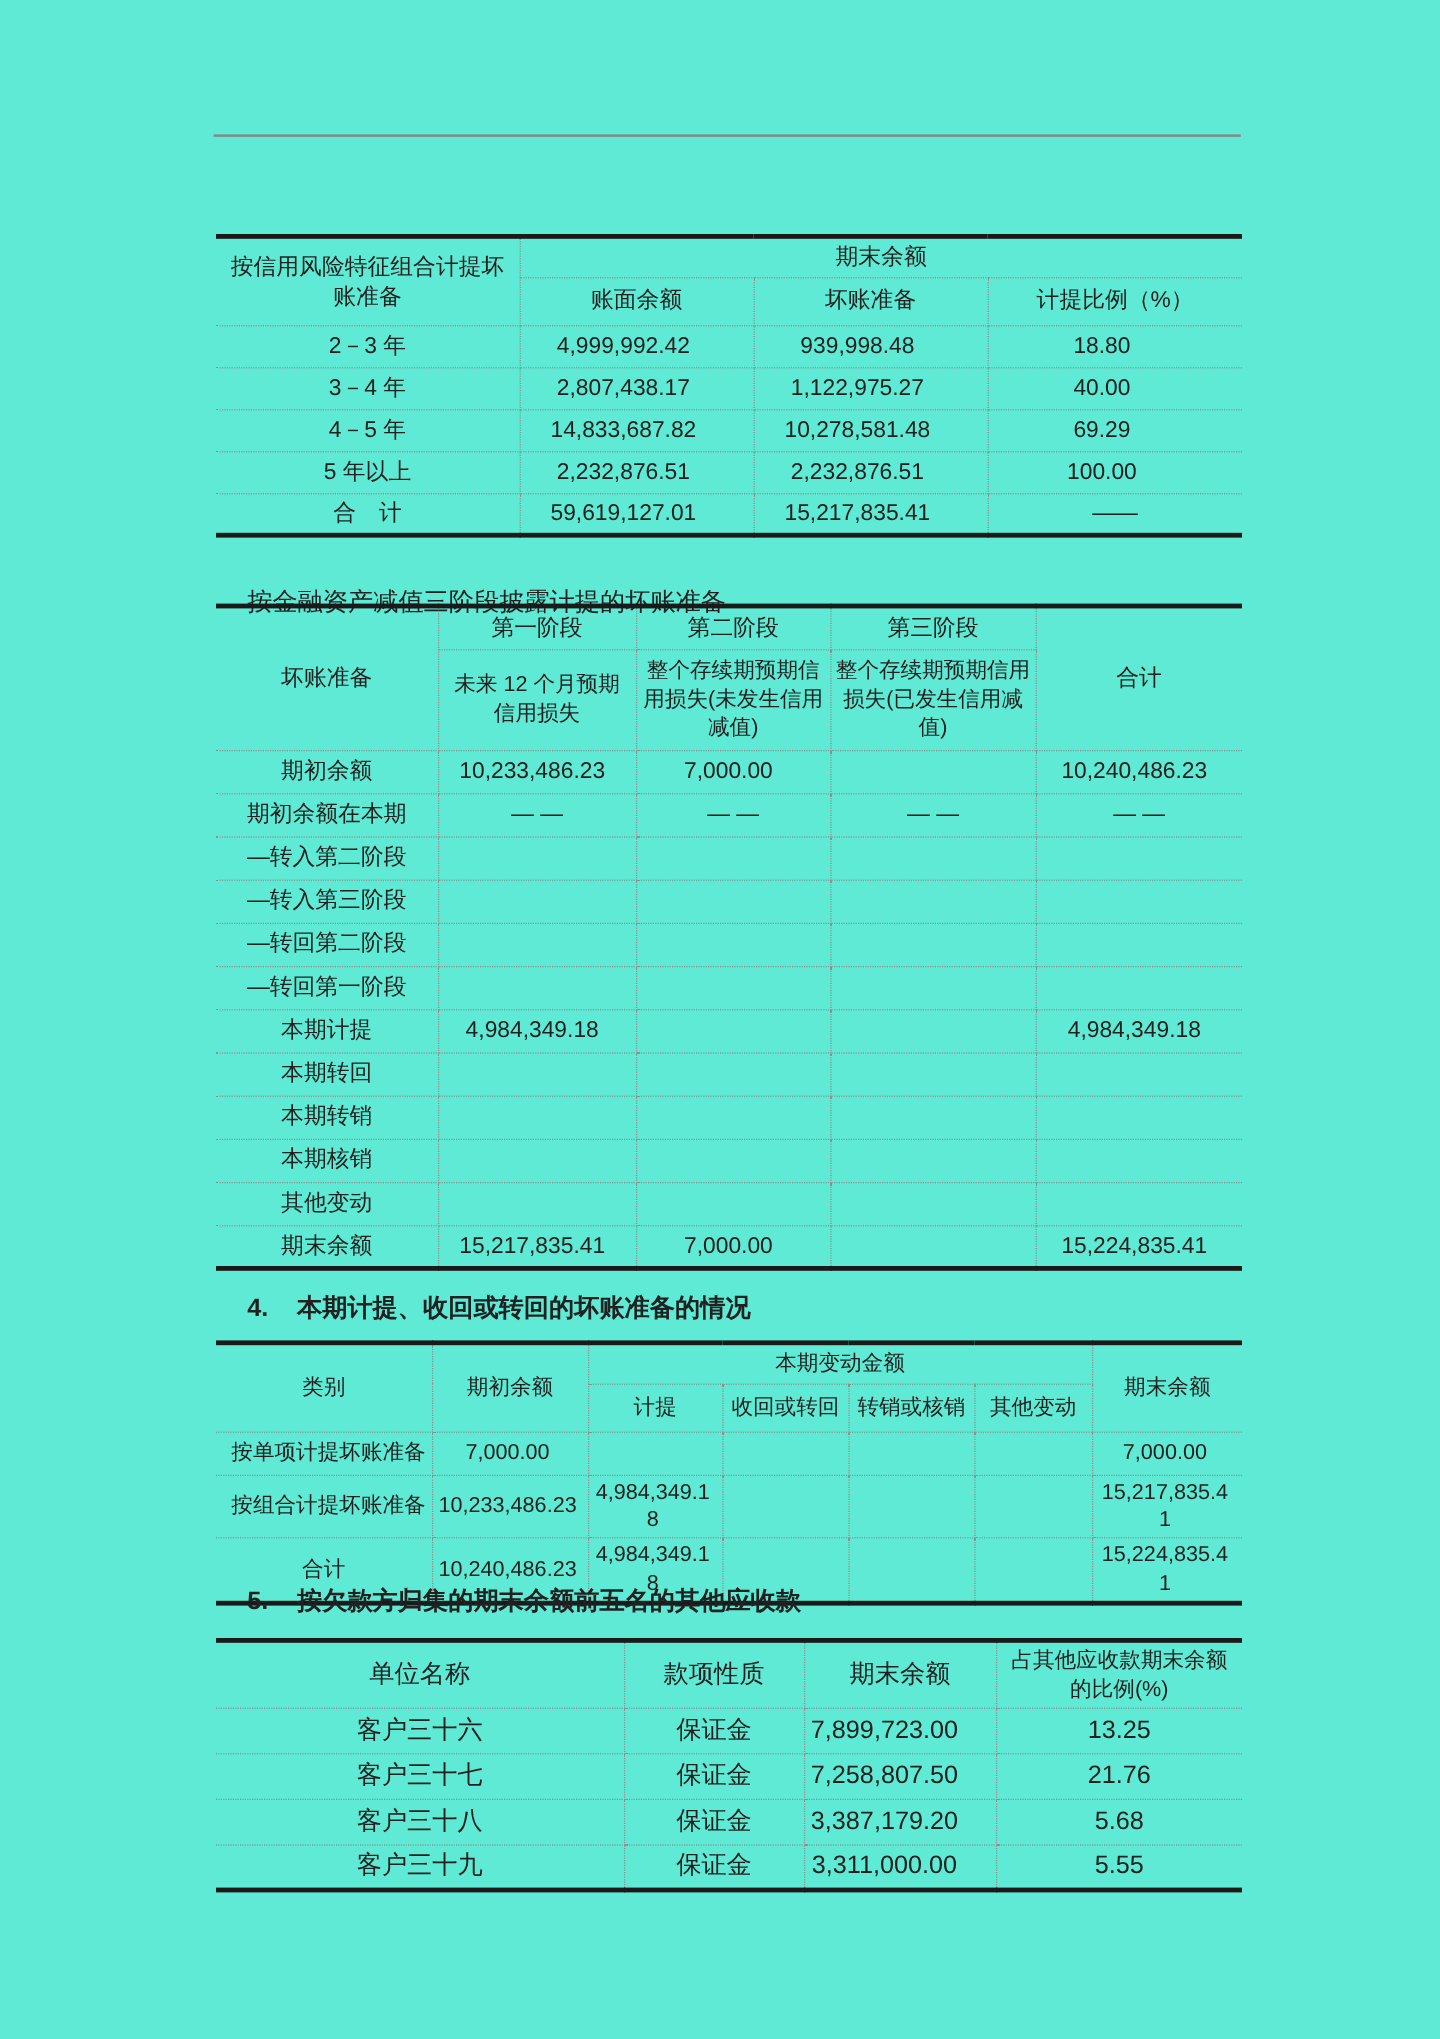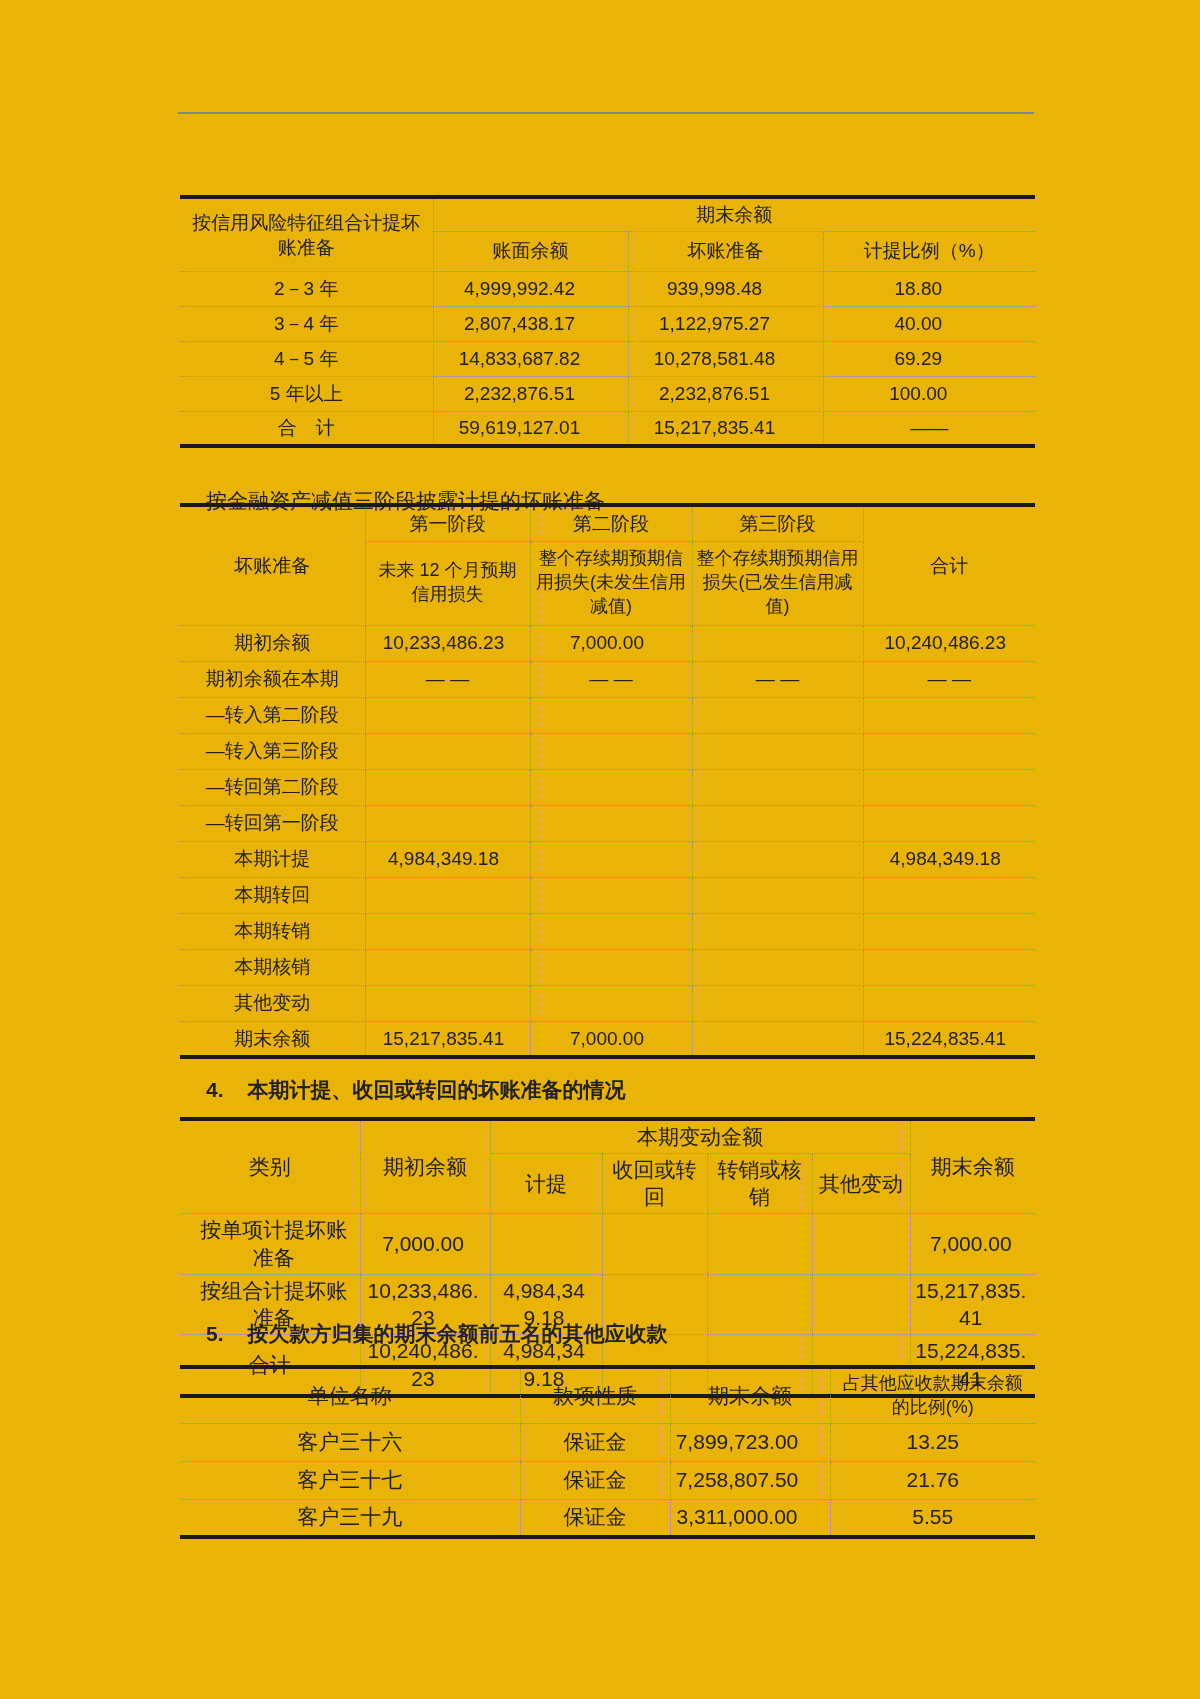--- a/index.html
+++ b/index.html
@@ -1,18 +1,18 @@
 <!DOCTYPE html>
 <html><head>
 <meta charset="utf-8">
 <style>
   html,body { margin:0; padding:0; background:#ffffff; }
   .page {
     position:relative; width:1200px; height:1699px;
-    background:#eab308; color:#212121;
+    background:#5eead4; color:#212121;
     font-family:"Liberation Sans","DejaVu Sans",sans-serif;
     overflow:hidden;
   }
   .top-rule { position:absolute; left:178px; top:112px; width:856px; height:2px; background:#868686; }
 
   table.t {
     position:absolute; width:855px;
     border-collapse:collapse; table-layout:fixed;
     border-top:4px solid #1a1a1a; border-bottom:4px solid #1a1a1a;
     border-left:hidden; border-right:hidden;
@@ -23,21 +23,21 @@
     padding:2px 4px; line-height:1.32;
     word-break:break-all;
   }
   .t1 { left:180px; top:195px; }
   .t2 { left:180px; top:503px; }
   .t3 { left:180px; top:1117px; }
   .t4 { left:180px; top:1365px; }
 
   .t1 td { font-size:19px; }
   .t2 td { font-size:19px; }
-  .t3 td { font-size:21px; }
+  .t3 td { font-size:18px; }
   .t4 td { font-size:21px; }
   .t2 td.small { font-size:18px; }
 
   .t1 .hr1 { height:34px; } .t1 .hr2 { height:40px; } .t1 tbody tr { height:35px;margin-top:20px; }
   .t2 .hr1 { height:36px; } .t2 .hr2 { height:84px; } .t2 tbody tr { height:36px; }
   .t3 .hr1 { height:34px; } .t3 .hr2 { height:40px; } .t3 tbody tr { height:36px; }
   .t4 .hr1 { height:56px; } .t4 tbody tr { height:38px; }
 
   td.lab { text-align:left; padding-left:18px; }
   td.ind { padding-left:46px; }
@@ -313,20 +313,26 @@
         <td class="num">7,899,723.00</td>
         <td>13.25</td>
       </tr>
       <tr>
         <td class="lab">客户三十七</td>
         <td>保证金</td>
         <td class="num">7,258,807.50</td>
         <td>21.76</td>
       </tr>
       <tr>
+        <td class="lab">客户三十八</td>
+        <td>保证金</td>
+        <td class="num">3,387,179.20</td>
+        <td>5.68</td>
+      </tr>
+      <tr>
         <td class="lab">客户三十九</td>
         <td>保证金</td>
         <td class="num">3,311,000.00</td>
         <td>5.55</td>
       </tr>
     </tbody>
   </table>
 
 
 </div>

